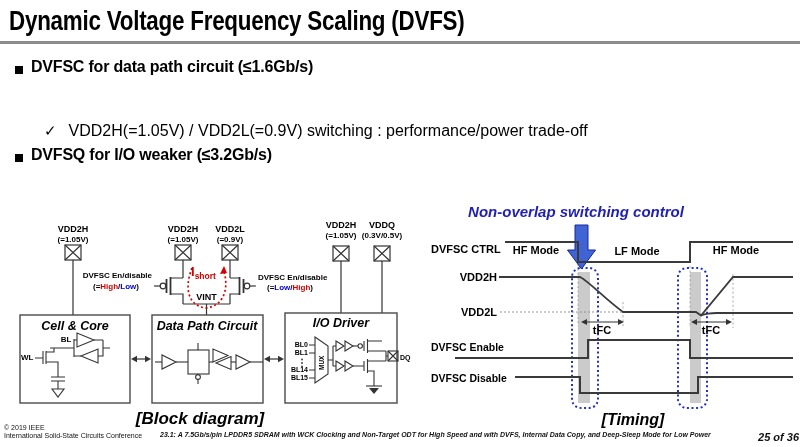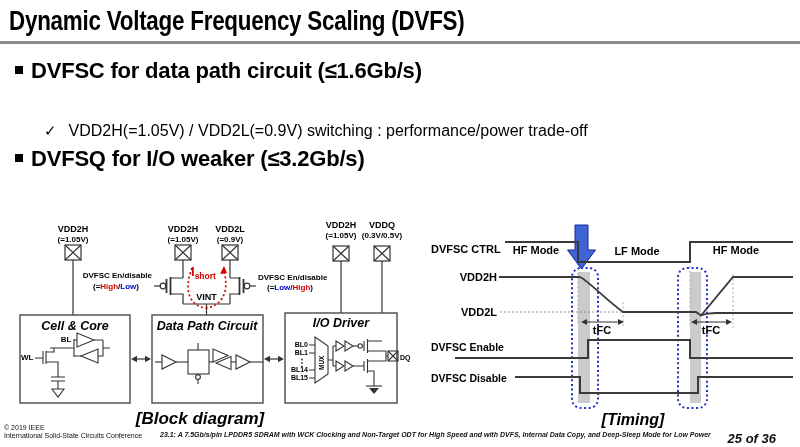--- a/index.html
+++ b/index.html
@@ -2,34 +2,34 @@
 <html><head>
 <meta charset="utf-8">
 <style>
   html,body{margin:0;padding:0;background:#fff;}
   .slide{position:relative;width:800px;height:447px;background:#fff;overflow:hidden;
          font-family:"Liberation Sans",sans-serif;color:#000;}
   .title{position:absolute;left:9px;top:5px;font-size:28px;font-weight:bold;white-space:nowrap;
          transform:scaleX(0.8);transform-origin:0 0;letter-spacing:-0.3px;}
   .rule{position:absolute;left:0;top:41px;width:800px;height:3px;background:#8c8c8c;}
   .b-row{position:absolute;white-space:nowrap;}
-  .lvl1{font-size:22px;font-weight:bold;letter-spacing:-0.2px;}
+  .lvl1{font-size:16px;font-weight:bold;letter-spacing:-0.2px;}
   .sq{position:absolute;width:8px;height:8px;background:#000;}
   .lvl2{font-size:16px;margin-top:32px;}
   .check{display:inline-block;font-size:15px;margin-right:12px;}
   .note-arrow{display:inline-block;font-size:16px;font-weight:bold;margin-right:9px;}
   .subsc{font-size:10px;vertical-align:-3px;}
   .heading-blue{position:absolute;left:420px;top:203px;width:312px;text-align:center;
                 font-size:15px;font-weight:bold;font-style:italic;color:#1f1fb4;}
   .bd-svg{position:absolute;left:0;top:200px;}
   .tm-svg{position:absolute;left:430px;top:224px;}
   .footer-left{position:absolute;left:4px;top:424px;font-size:7px;line-height:8px;color:#111;}
   .footer-center{position:absolute;left:160px;top:431px;width:545px;font-size:7px;
                  font-style:italic;font-weight:bold;text-align:center;white-space:nowrap;color:#111;}
-  .footer-right{position:absolute;right:24px;top:431px;font-size:13px;font-weight:bold;
+  .footer-right{position:absolute;right:1px;top:431px;font-size:11px;font-weight:bold;
                 font-style:italic;color:#111;margin-left:20px;}
   svg text{font-family:"Liberation Sans",sans-serif;fill:#000;}
   .t9{font-size:9px;font-weight:bold;}
   .t8{font-size:8px;font-weight:bold;}
   .t7{font-size:7px;font-weight:bold;}
   .t65{font-size:6.5px;font-weight:bold;}
   .t11{font-size:11px;font-weight:bold;}
   .t105{font-size:10.5px;font-weight:bold;}
   .ttl{font-size:12.5px;font-weight:bold;font-style:italic;}
   .cap{font-size:17px;font-weight:bold;font-style:italic;}
@@ -63,20 +63,21 @@
 
   <div class="b-row lvl2" style="left:44px;top:90px">
     <span class="check">✓</span><span>VDD2H(=1.05V) / VDD2L(=0.9V) switching : performance/power trade-off</span>
   </div>
 
 
   <div class="sq" style="left:15px;top:154px"></div>
   <div class="b-row lvl1" style="left:31px;top:146px">DVFSQ for I/O weaker (≤3.2Gb/s)</div>
 
 
+  <div class="heading-blue">Non-overlap switching control</div>
 
   <svg class="bd-svg" width="430" height="232" viewBox="0 0 430 232">
 
     <g>
       <text class="t9" x="73" y="32" text-anchor="middle">VDD2H</text>
       <text class="t8" x="73" y="42" text-anchor="middle">(=1.05V)</text>
       <rect class="w" x="65" y="45" width="16" height="15"></rect>
         <path class="w" d="M65,45 L81,60 M81,45 L65,60"></path>
       <path class="w" d="M73,60 V115"></path>
     </g>

